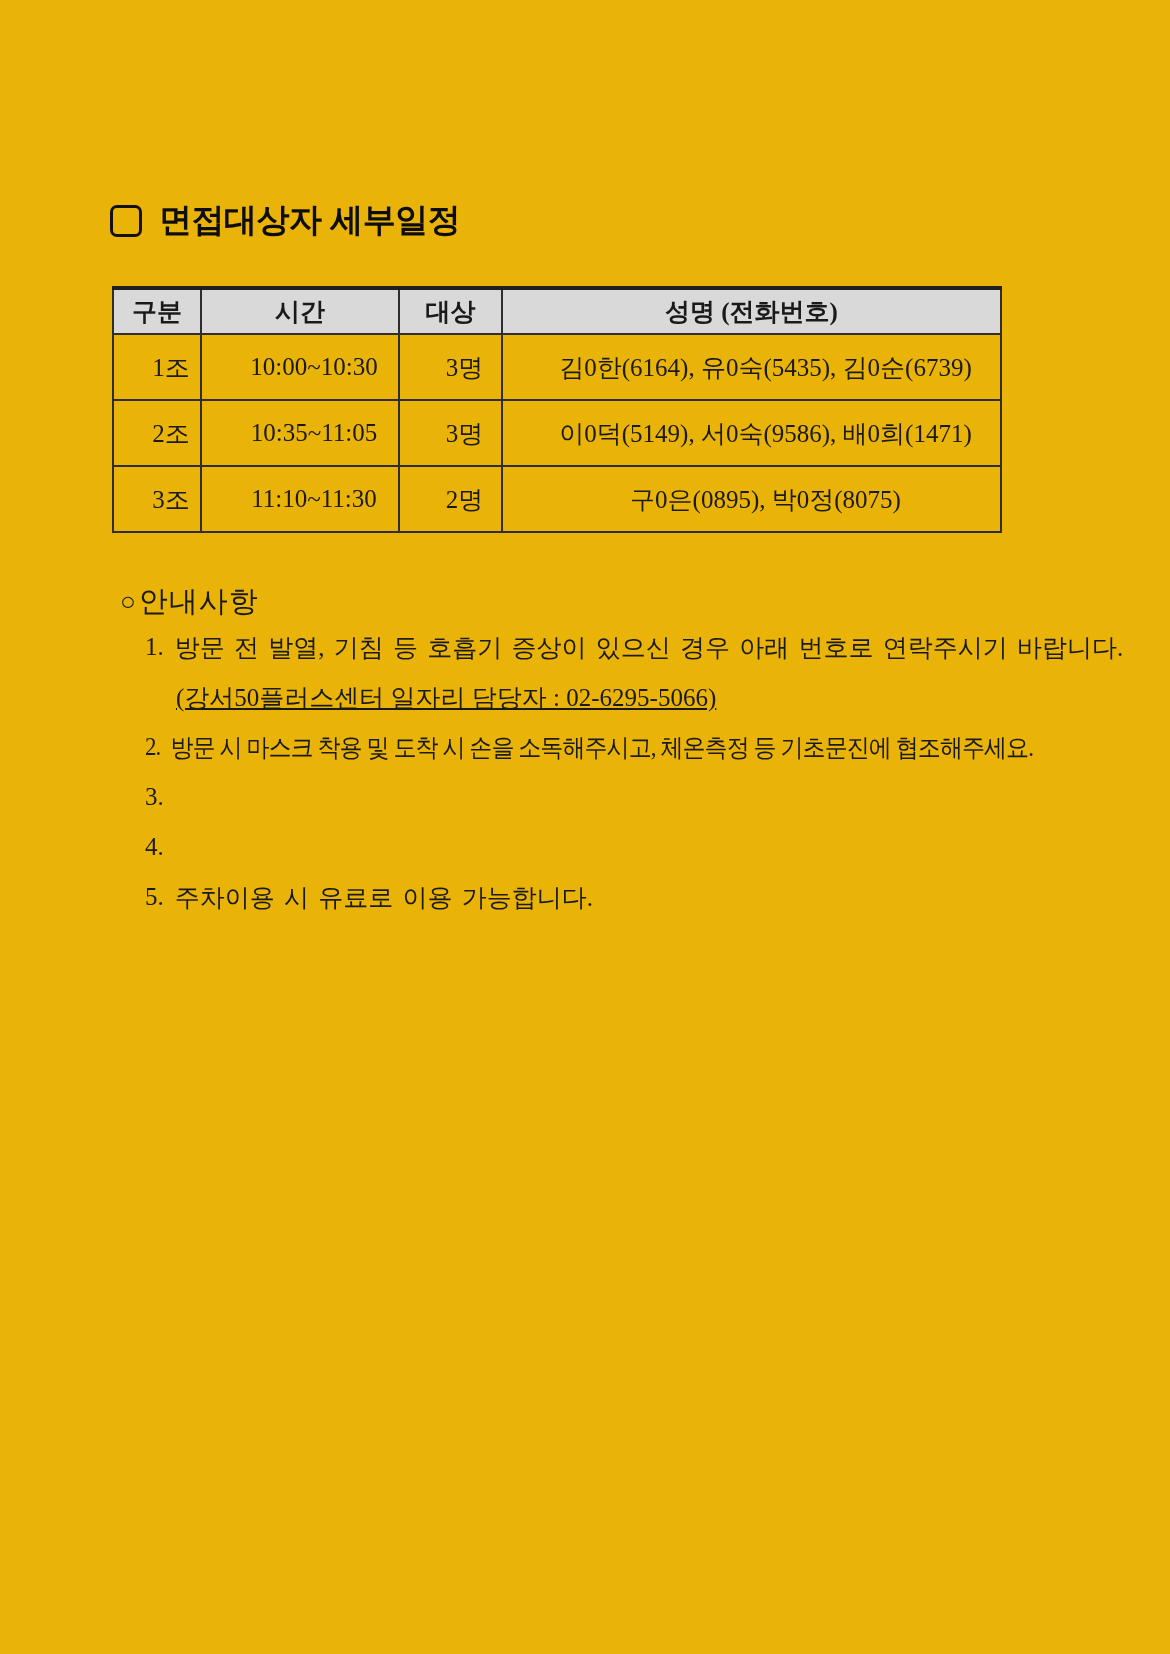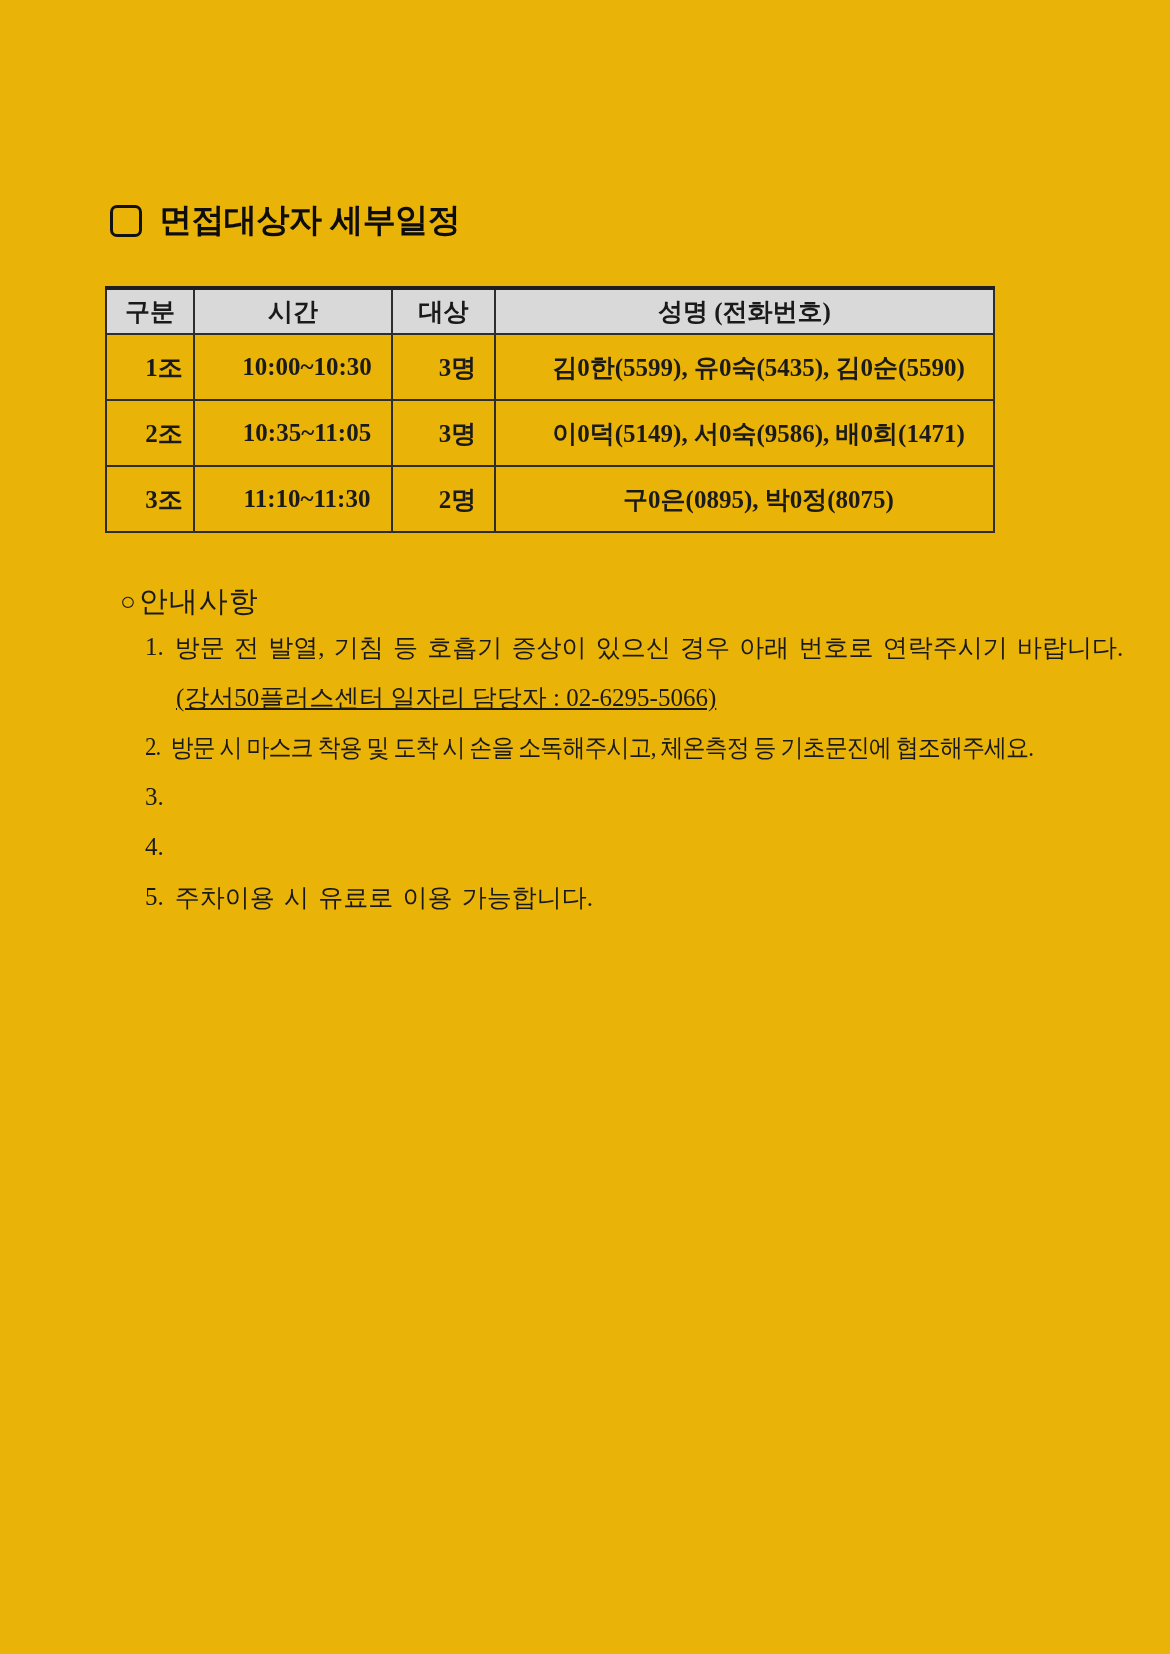--- a/index.html
+++ b/index.html
@@ -35,42 +35,42 @@
     font-weight: 800;
     font-size: 33px;
     letter-spacing: -0.5px;
     color: #0d0d0d;
     white-space: nowrap;
   }
 
   
   .schedule-table {
     position: absolute;
-    left: 105px;
+    left: 112px;
     top: 286px;
     width: 888px;
     border-collapse: collapse;
     table-layout: fixed;
     text-align: center;
     font-size: 25px;
   }
   .schedule-table th, .schedule-table td {
     border: 2px solid #2e2e2e;
     padding: 0;
     white-space: nowrap;
     overflow: hidden;
   }
   .schedule-table th {
     border-top: 4px solid #1f1f1f;
     background: #d9d9d9;
     height: 43px;
     font-weight: 700;
     font-size: 25px;
   }
-  .schedule-table td { height: 64px; font-weight: 700; padding-left: 28px; }
+  .schedule-table td { height: 64px; font-weight: 400; padding-left: 28px; }
   .col-group { width: 88px; }
   .col-time  { width: 198px; }
   .col-count { width: 103px; }
   .col-names { width: 499px; }
 
   
   .notice-title-row {
     position: absolute;
     left: 120px;
     top: 582px;
@@ -138,21 +138,21 @@
         <th>시간</th>
         <th>대상</th>
         <th>성명 (전화번호)</th>
       </tr>
     </thead>
     <tbody>
       <tr>
         <td>1조</td>
         <td>10:00~10:30</td>
         <td>3명</td>
-        <td>김0한(5599), 유0숙(5435), 김0순(5590)</td>
+        <td>김0한(6164), 유0숙(5435), 김0순(6739)</td>
       </tr>
       <tr>
         <td>2조</td>
         <td>10:35~11:05</td>
         <td>3명</td>
         <td>이0덕(5149), 서0숙(9586), 배0희(1471)</td>
       </tr>
       <tr>
         <td>3조</td>
         <td>11:10~11:30</td>

